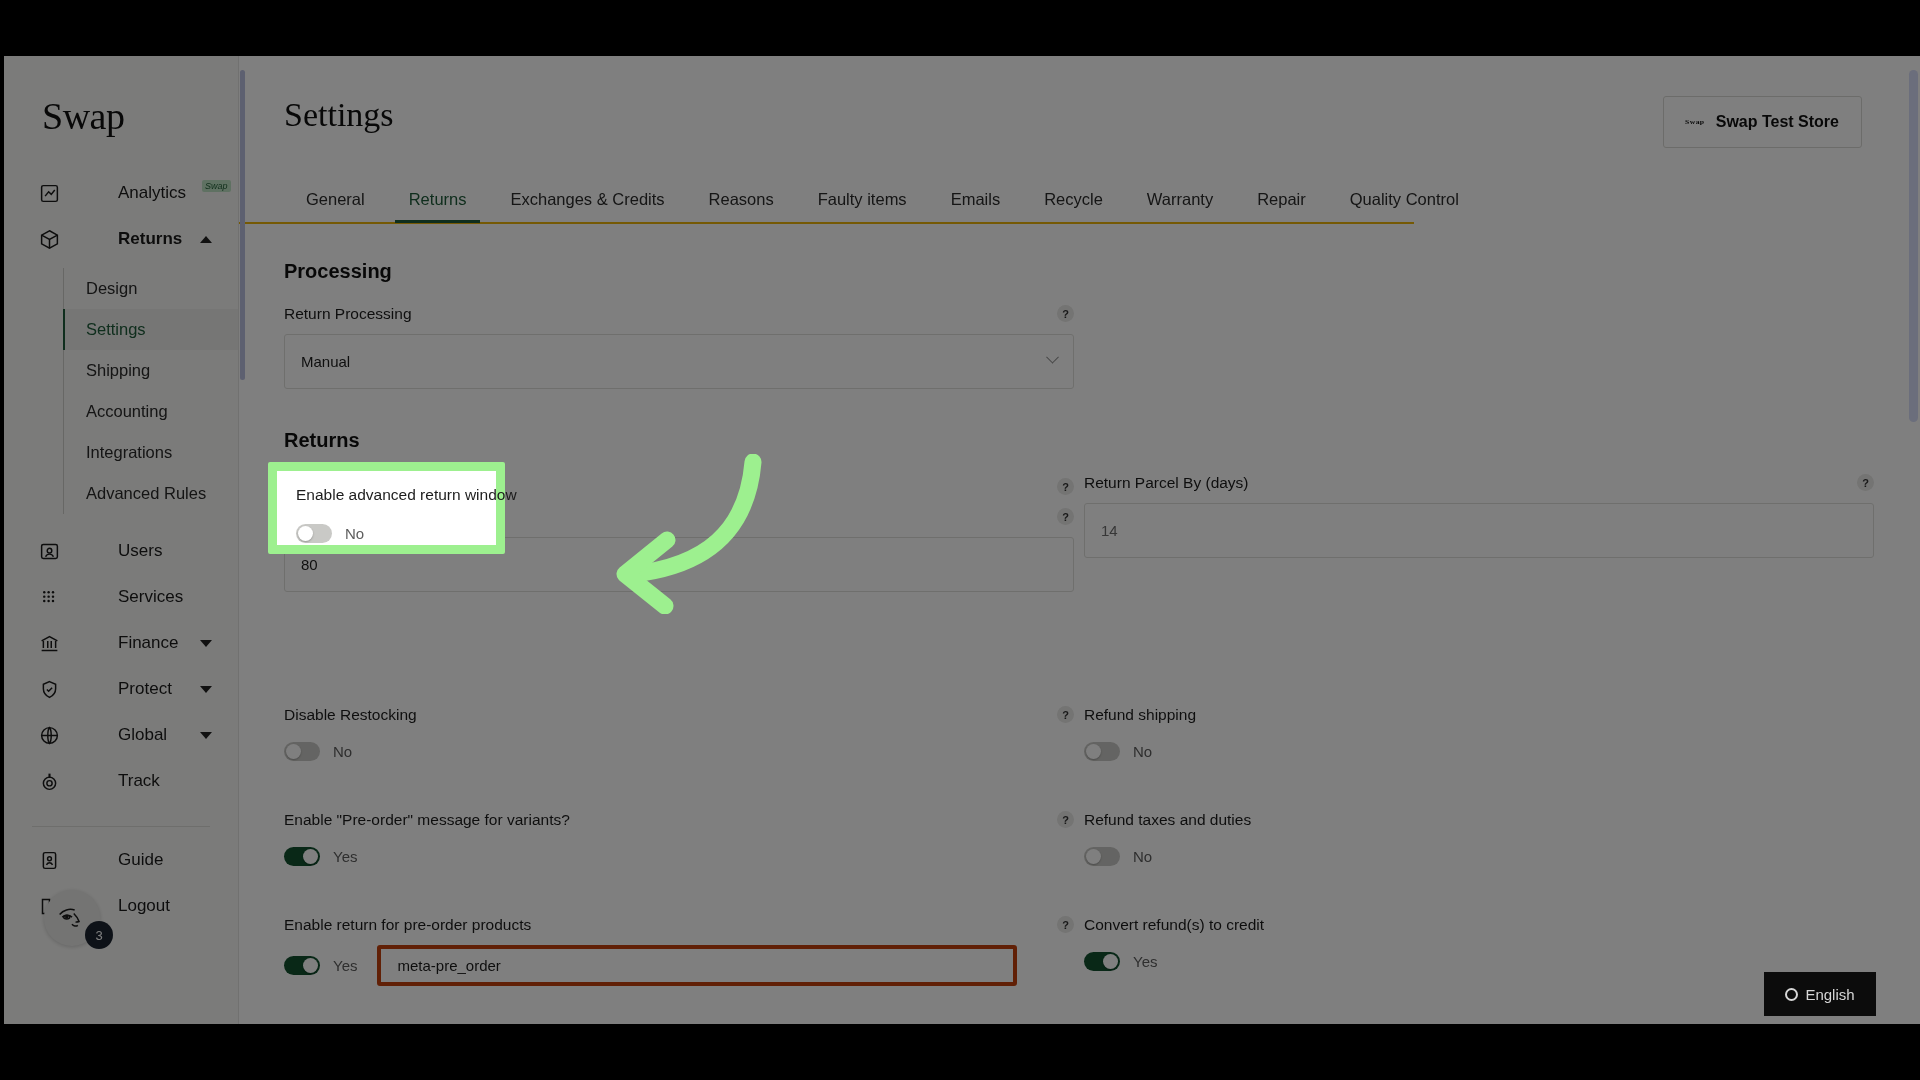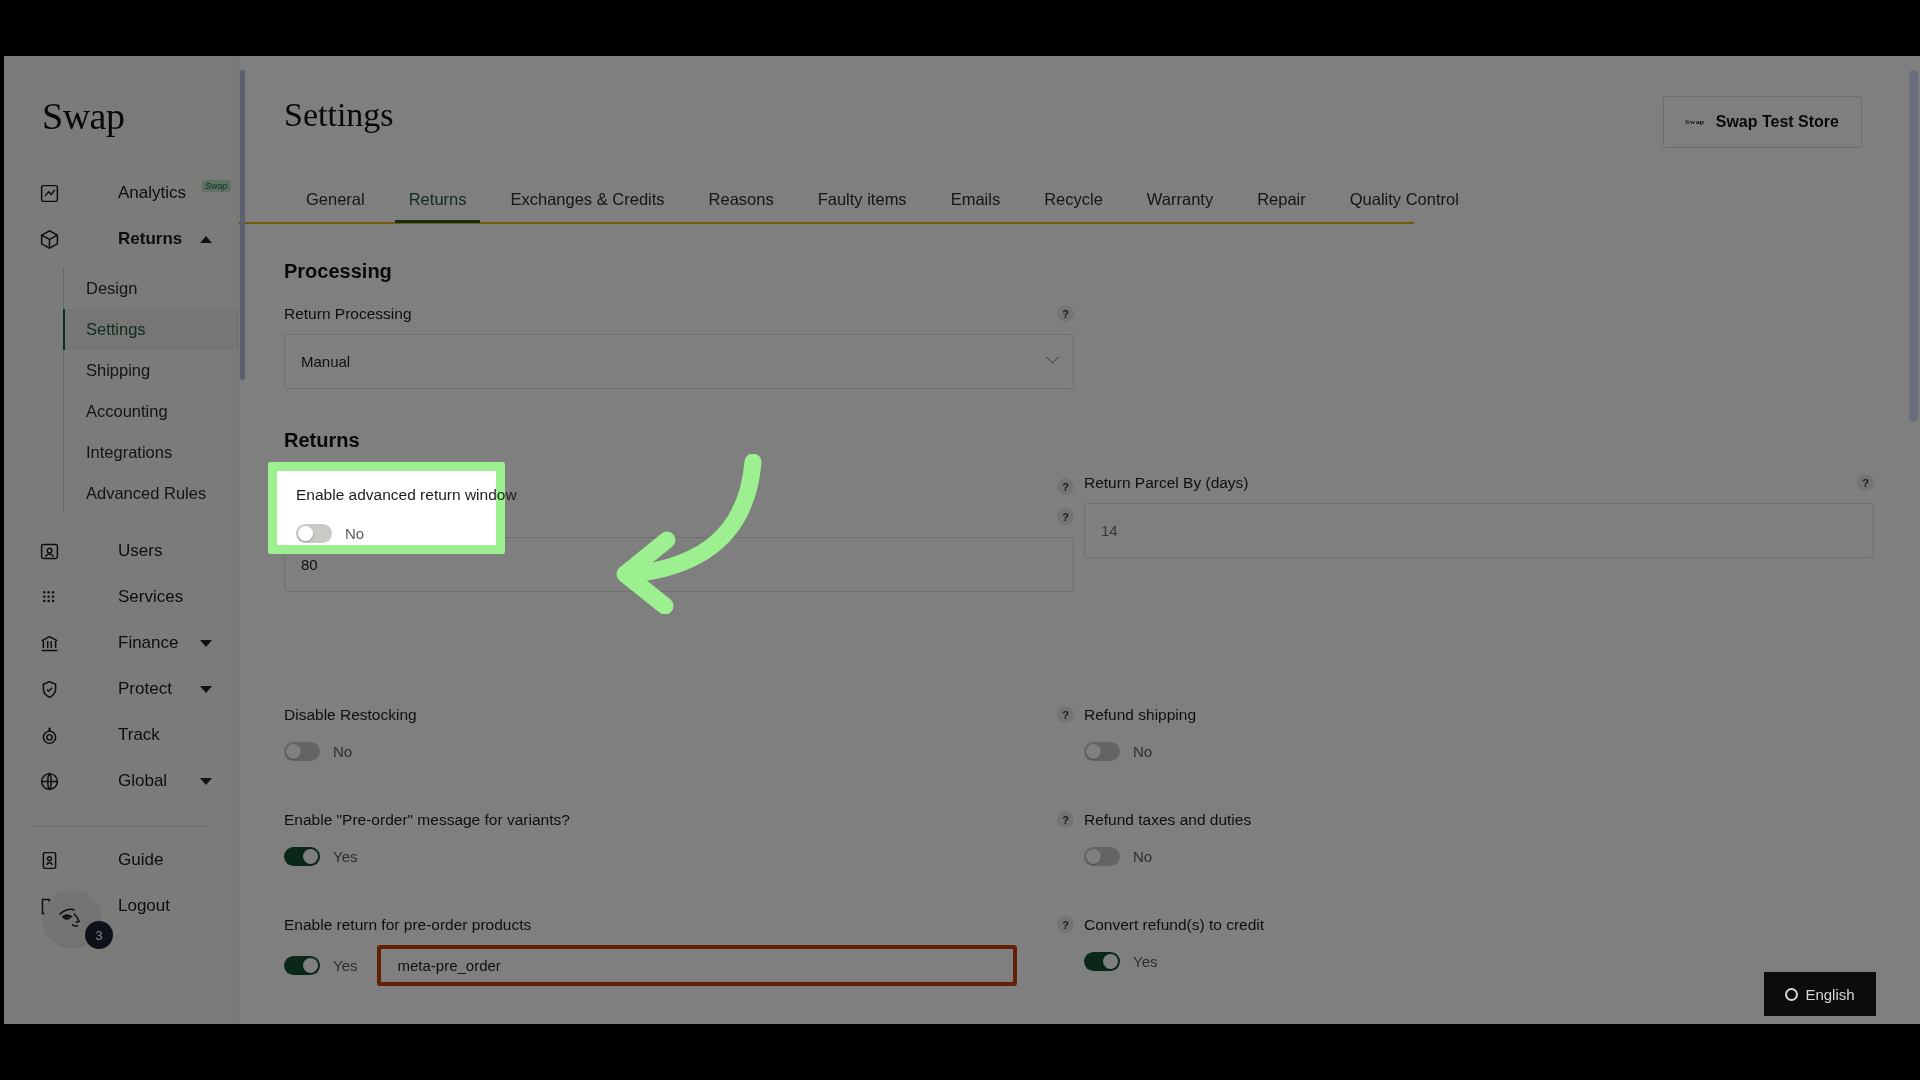--- a/index.html
+++ b/index.html
@@ -476,38 +476,38 @@
               <polyline points="9,12 11,14 15,10"></polyline>
             </svg>
           </span>
           <span class="lbl">Protect</span>
           <span class="caret"></span>
         </div>
 
         <div class="nav-item">
           <span class="ico">
             <svg width="21" height="21" viewBox="0 0 24 24" fill="none" stroke="#1b1b1b" stroke-width="1.7">
+              <circle cx="12" cy="12" r="9"></circle>
+                <path d="M3 12h18"></path>
+              <path d="M12 3c2.6 2.6 2.6 15.4 0 18C9.4 18.4 9.4 5.6 12 3z"></path>
+            </svg>
+          </span>
+          <span class="lbl">Global</span>
+          <span class="caret"></span>
+        </div>
+
+        <div class="nav-item">
+          <span class="ico">
+            <svg width="21" height="21" viewBox="0 0 24 24" fill="none" stroke="#1b1b1b" stroke-width="1.7">
               <circle cx="12" cy="14" r="7"></circle>
                 <circle cx="12" cy="14" r="3"></circle>
               <path d="M12 3v5" stroke-width="2.4"></path>
             </svg>
           </span>
           <span class="lbl">Track</span>
-        </div>
-
-        <div class="nav-item">
-          <span class="ico">
-            <svg width="21" height="21" viewBox="0 0 24 24" fill="none" stroke="#1b1b1b" stroke-width="1.7">
-              <circle cx="12" cy="12" r="9"></circle>
-                <path d="M3 12h18"></path>
-              <path d="M12 3c2.6 2.6 2.6 15.4 0 18C9.4 18.4 9.4 5.6 12 3z"></path>
-            </svg>
-          </span>
-          <span class="lbl">Global</span>
-          <span class="caret"></span>
         </div>
       </nav>
 
       <div id="sidebar-divider"></div>
 
       <nav id="bottom-nav">
         <div class="nav-item">
           <span class="ico">
             <svg width="21" height="21" viewBox="0 0 24 24" fill="none" stroke="#1b1b1b" stroke-width="1.7">
               <rect x="5" y="3" width="14" height="18" rx="2"></rect>

